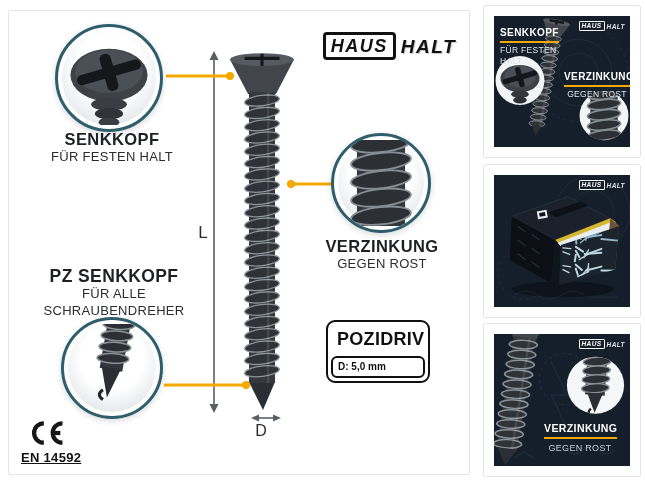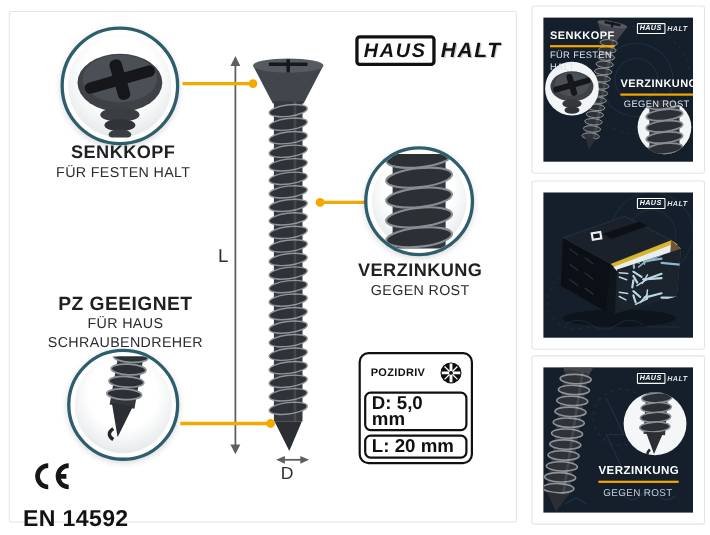--- a/index.html
+++ b/index.html
@@ -26,26 +26,26 @@
   .co-sub{font-size:13px;line-height:1.3;color:#2b2d30;letter-spacing:.3px;}
   .co-senk{left:20px;top:119px;width:166px;}
   .co-verz{left:291px;top:226px;width:164px;}
   .co-pz{left:2px;top:255px;width:206px;}
 
   .dim-l{position:absolute;left:186px;top:212px;width:16px;text-align:center;font-size:17px;color:#2b2d30;}
   .dim-d{position:absolute;left:237px;top:411px;width:30px;text-align:center;font-size:16px;color:#2b2d30;}
 
   .ce{position:absolute;left:12px;top:407px;}
   .ce svg{display:block;}
-  .ce-std{margin-top:12px;font-weight:700;font-size:21px;color:#121212;letter-spacing:.3px;}
+  .ce-std{margin-top:2px;font-weight:700;font-size:13px;color:#121212;letter-spacing:.3px;text-decoration:underline;}
 
   .spec{position:absolute;left:317px;top:309px;width:104px;border:2px solid #101010;border-radius:9px;padding:3px;background:#fff;}
   .spec-head{display:flex;align-items:center;justify-content:space-between;height:28px;padding:0 4px 0 6px;}
-  .spec-head span{font-weight:700;font-size:10px;color:#101010;letter-spacing:.3px;}
-  .spec-row{border:2px solid #101010;border-radius:6px;margin-top:3px;padding:2px 5px;font-weight:600;font-size:17px;color:#101010;line-height:14px;}
+  .spec-head span{font-weight:700;font-size:18px;color:#101010;letter-spacing:.3px;}
+  .spec-row{border:2px solid #101010;border-radius:6px;margin-top:3px;padding:2px 5px;font-weight:600;font-size:10px;color:#101010;line-height:14px;}
 
   
   .thumb{position:absolute;left:483px;width:158px;background:#fff;border:1px solid #e3e4e5;border-radius:3px;cursor:pointer;}
   .t1{top:5px;height:153px;}
   .t2{top:164px;height:154px;}
   .t3{top:323px;height:154px;}
   .thumb-img{position:absolute;left:10px;top:10px;right:10px;bottom:10px;background:#141f2b;overflow:hidden;}
   .thumb-img > svg{position:absolute;left:0;top:0;width:100%;height:100%;}
 
   .minilogo{position:absolute;top:5px;right:5px;display:flex;align-items:center;gap:2px;font-style:italic;}
@@ -172,22 +172,22 @@
       <div class="co-title">SENKKOPF</div>
       <div class="co-sub">FÜR FESTEN HALT</div>
     </div>
 
     <div class="co co-verz">
       <div class="co-title">VERZINKUNG</div>
       <div class="co-sub">GEGEN ROST</div>
     </div>
 
     <div class="co co-pz">
-      <div class="co-title big">PZ GEEIGNET</div>
-      <div class="co-sub">FÜR HAUS SCHRAUBENDREHER</div>
+      <div class="co-title big">PZ SENKKOPF</div>
+      <div class="co-sub">FÜR ALLE SCHRAUBENDREHER</div>
     </div>
 
     <div class="dim-l">L</div>
     <div class="dim-d">D</div>
 
     <div class="ce">
       <svg width="44" height="30" viewBox="0 0 52 30">
         <g fill="none" stroke="#161616" stroke-width="5">
           <path d="M27 3.5 A11.5 11.5 0 1 0 27 26.5"></path>
           <path d="M49 3.5 A11.5 11.5 0 1 0 49 26.5"></path>
@@ -205,21 +205,20 @@
           <g stroke="#fff">
               <line x1="15" y1="3.5" x2="15" y2="26.5" stroke-width="3.6"></line>
               <line x1="3.5" y1="15" x2="26.5" y2="15" stroke-width="3.6"></line>
           <line x1="7" y1="7" x2="23" y2="23" stroke-width="1.6"></line>
               <line x1="23" y1="7" x2="7" y2="23" stroke-width="1.6"></line>
             </g>
           <circle cx="15" cy="15" r="2.4" fill="#0e0e0e"></circle>
         </svg>
       </div>
       <div class="spec-row">D: 5,0 mm</div>
-      <div class="spec-row">L: 20 mm</div>
     </div>
   </div>
 
   <div class="thumb t1">
     <div class="thumb-img">
       <svg id="t1svg" viewBox="0 0 138 134">
           <g stroke="#42627f" fill="none" opacity=".20">
             <circle cx="86" cy="58" r="20"></circle>
             <circle cx="86" cy="58" r="34"></circle>
             <circle cx="86" cy="58" r="50" stroke-dasharray="3 4"></circle>

